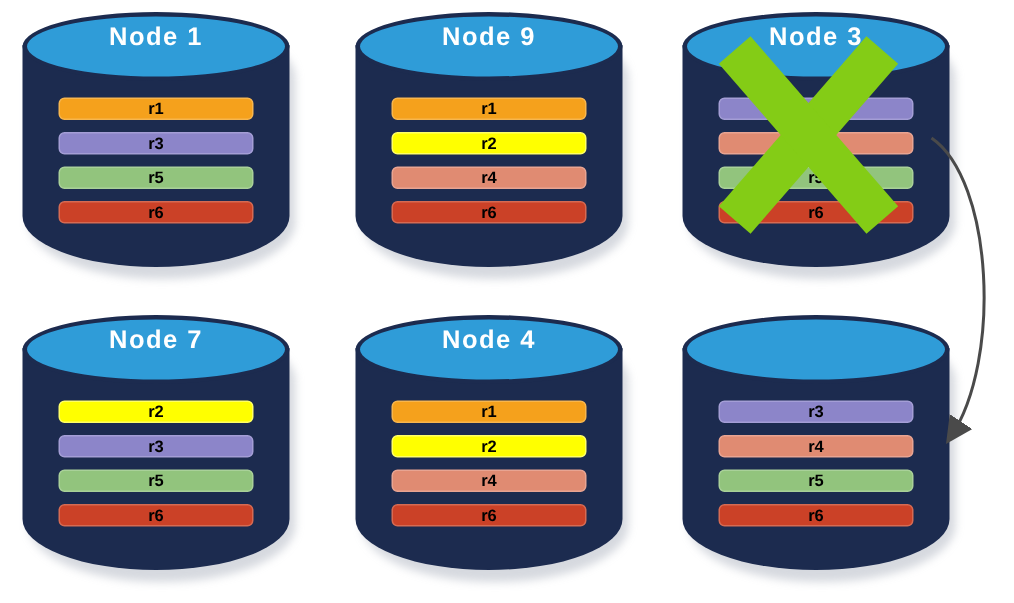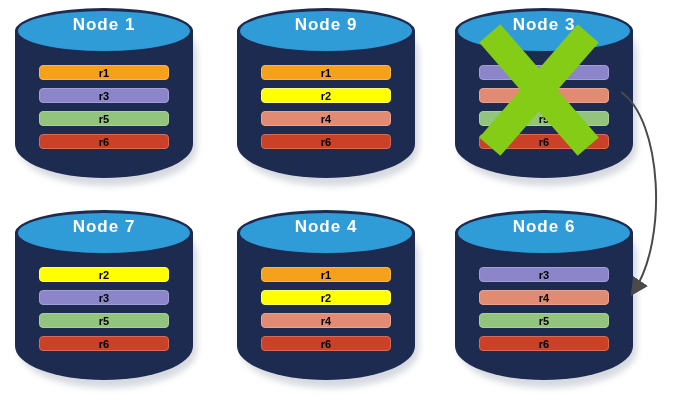--- a/index.html
+++ b/index.html
@@ -200,21 +200,20 @@
           <div class="bar" style="background: rgb(245, 161, 28); border: 1px solid rgb(247, 182, 78);">r1</div>
           <div class="bar" style="background: rgb(255, 255, 0); border: 1px solid rgb(255, 255, 102);">r2</div>
           <div class="bar" style="background: rgb(224, 139, 114); border: 1px solid rgb(232, 164, 146);">r4</div>
           <div class="bar" style="background: rgb(203, 65, 39); border: 1px solid rgb(214, 106, 82);">r6</div>
         </div>
       </div>
       <div class="node" style="left: 455px; top: 210px;">
         <div class="cyl-shadow"></div>
         <div class="cyl-body"></div>
         <div class="cyl-top"></div>
-        <div class="node-label">Node 6</div>
         <div class="bars">
           <div class="bar" style="background: rgb(140, 133, 201); border: 1px solid rgb(164, 158, 214);">r3</div>
           <div class="bar" style="background: rgb(224, 139, 114); border: 1px solid rgb(232, 164, 146);">r4</div>
           <div class="bar" style="background: rgb(146, 196, 125); border: 1px solid rgb(169, 209, 153);">r5</div>
           <div class="bar" style="background: rgb(203, 65, 39); border: 1px solid rgb(214, 106, 82);">r6</div>
         </div>
       </div>
     </div>
 
   <svg id="arrow-layer" viewBox="0 0 676 402" width="676" height="402">

